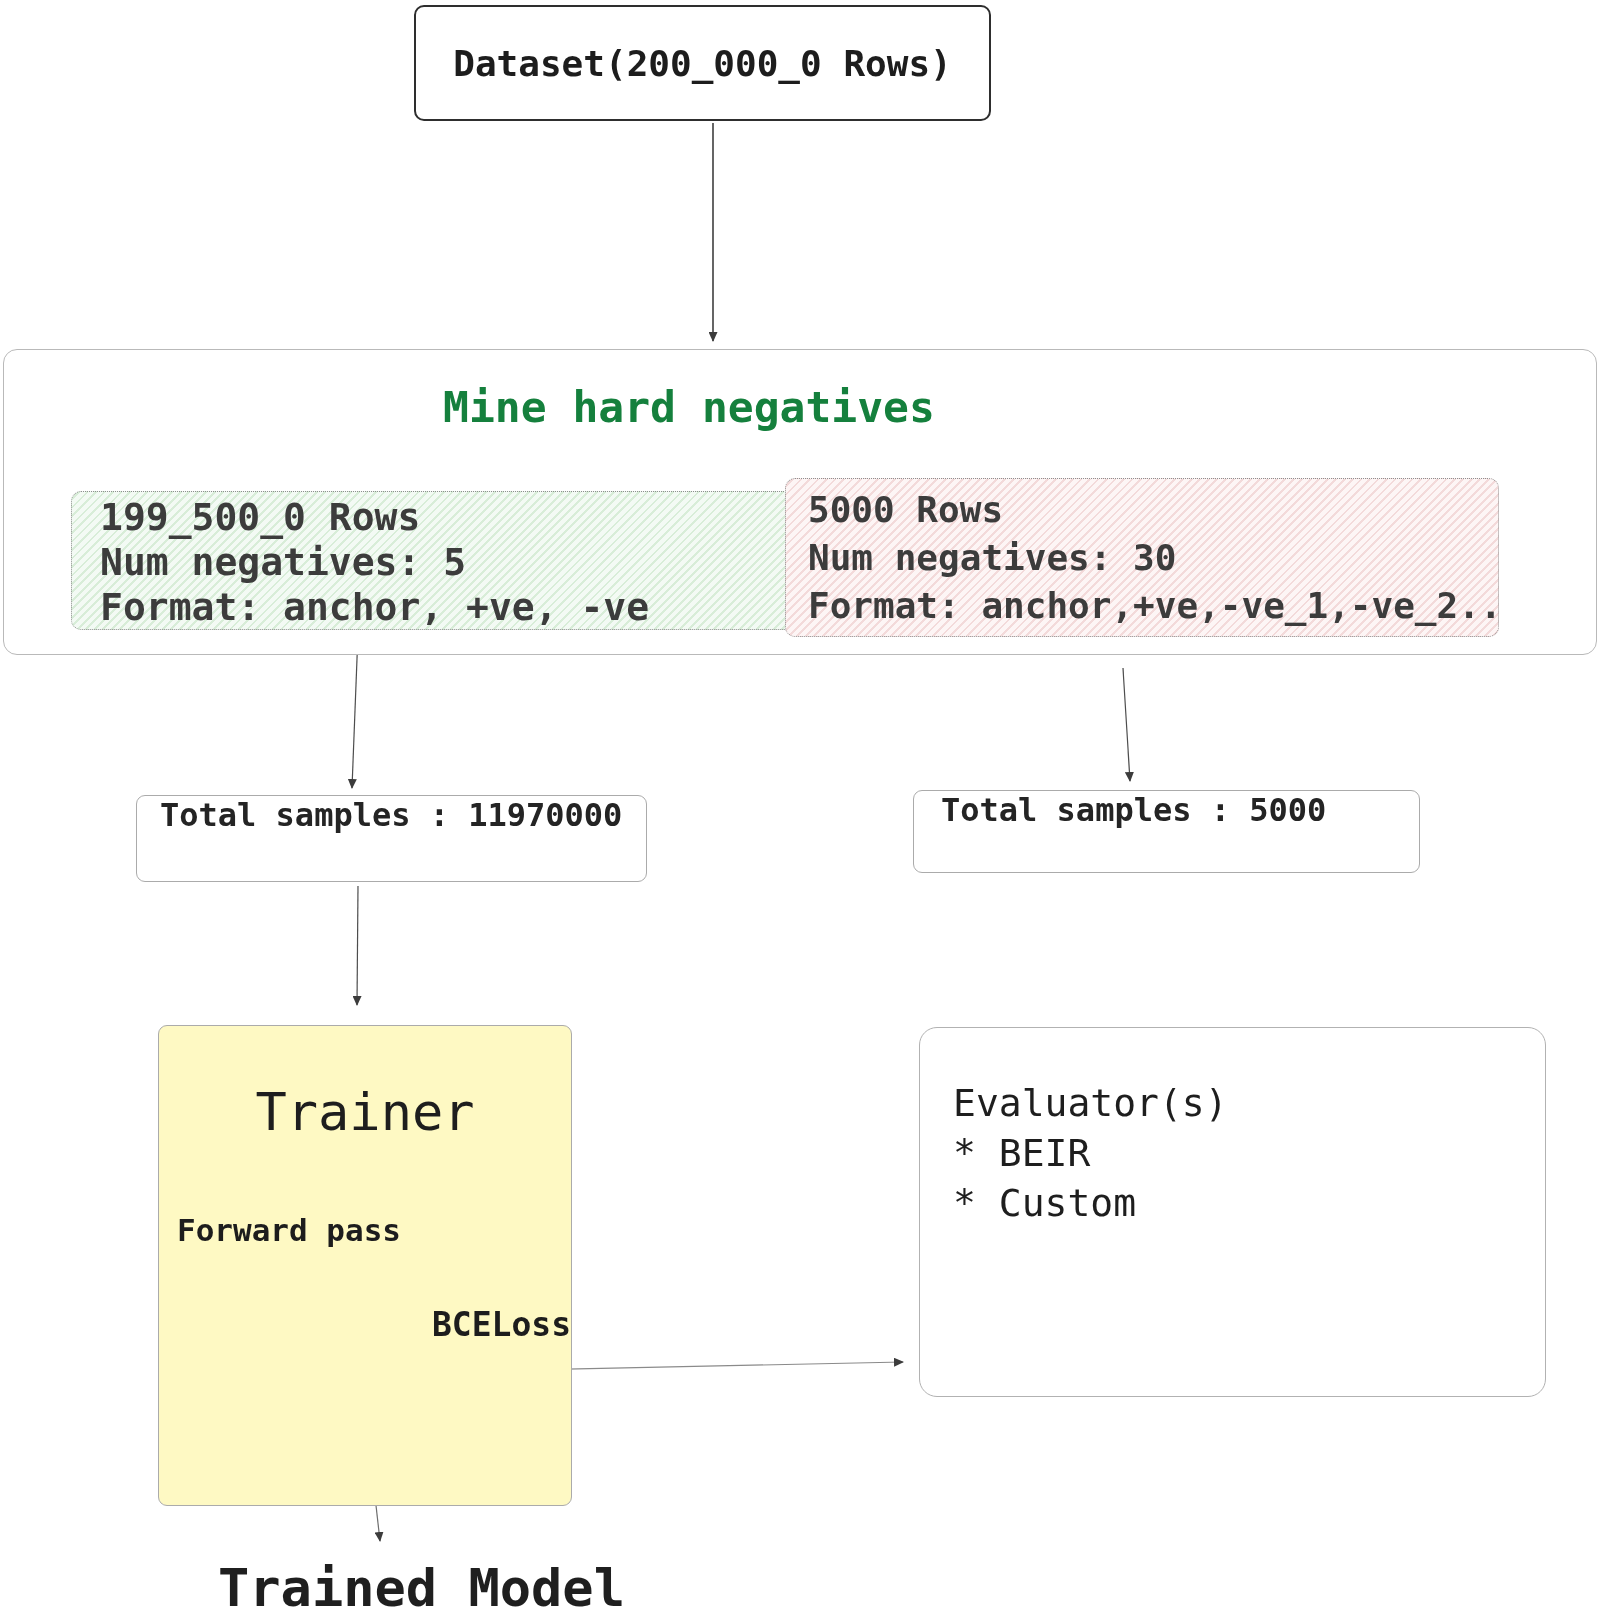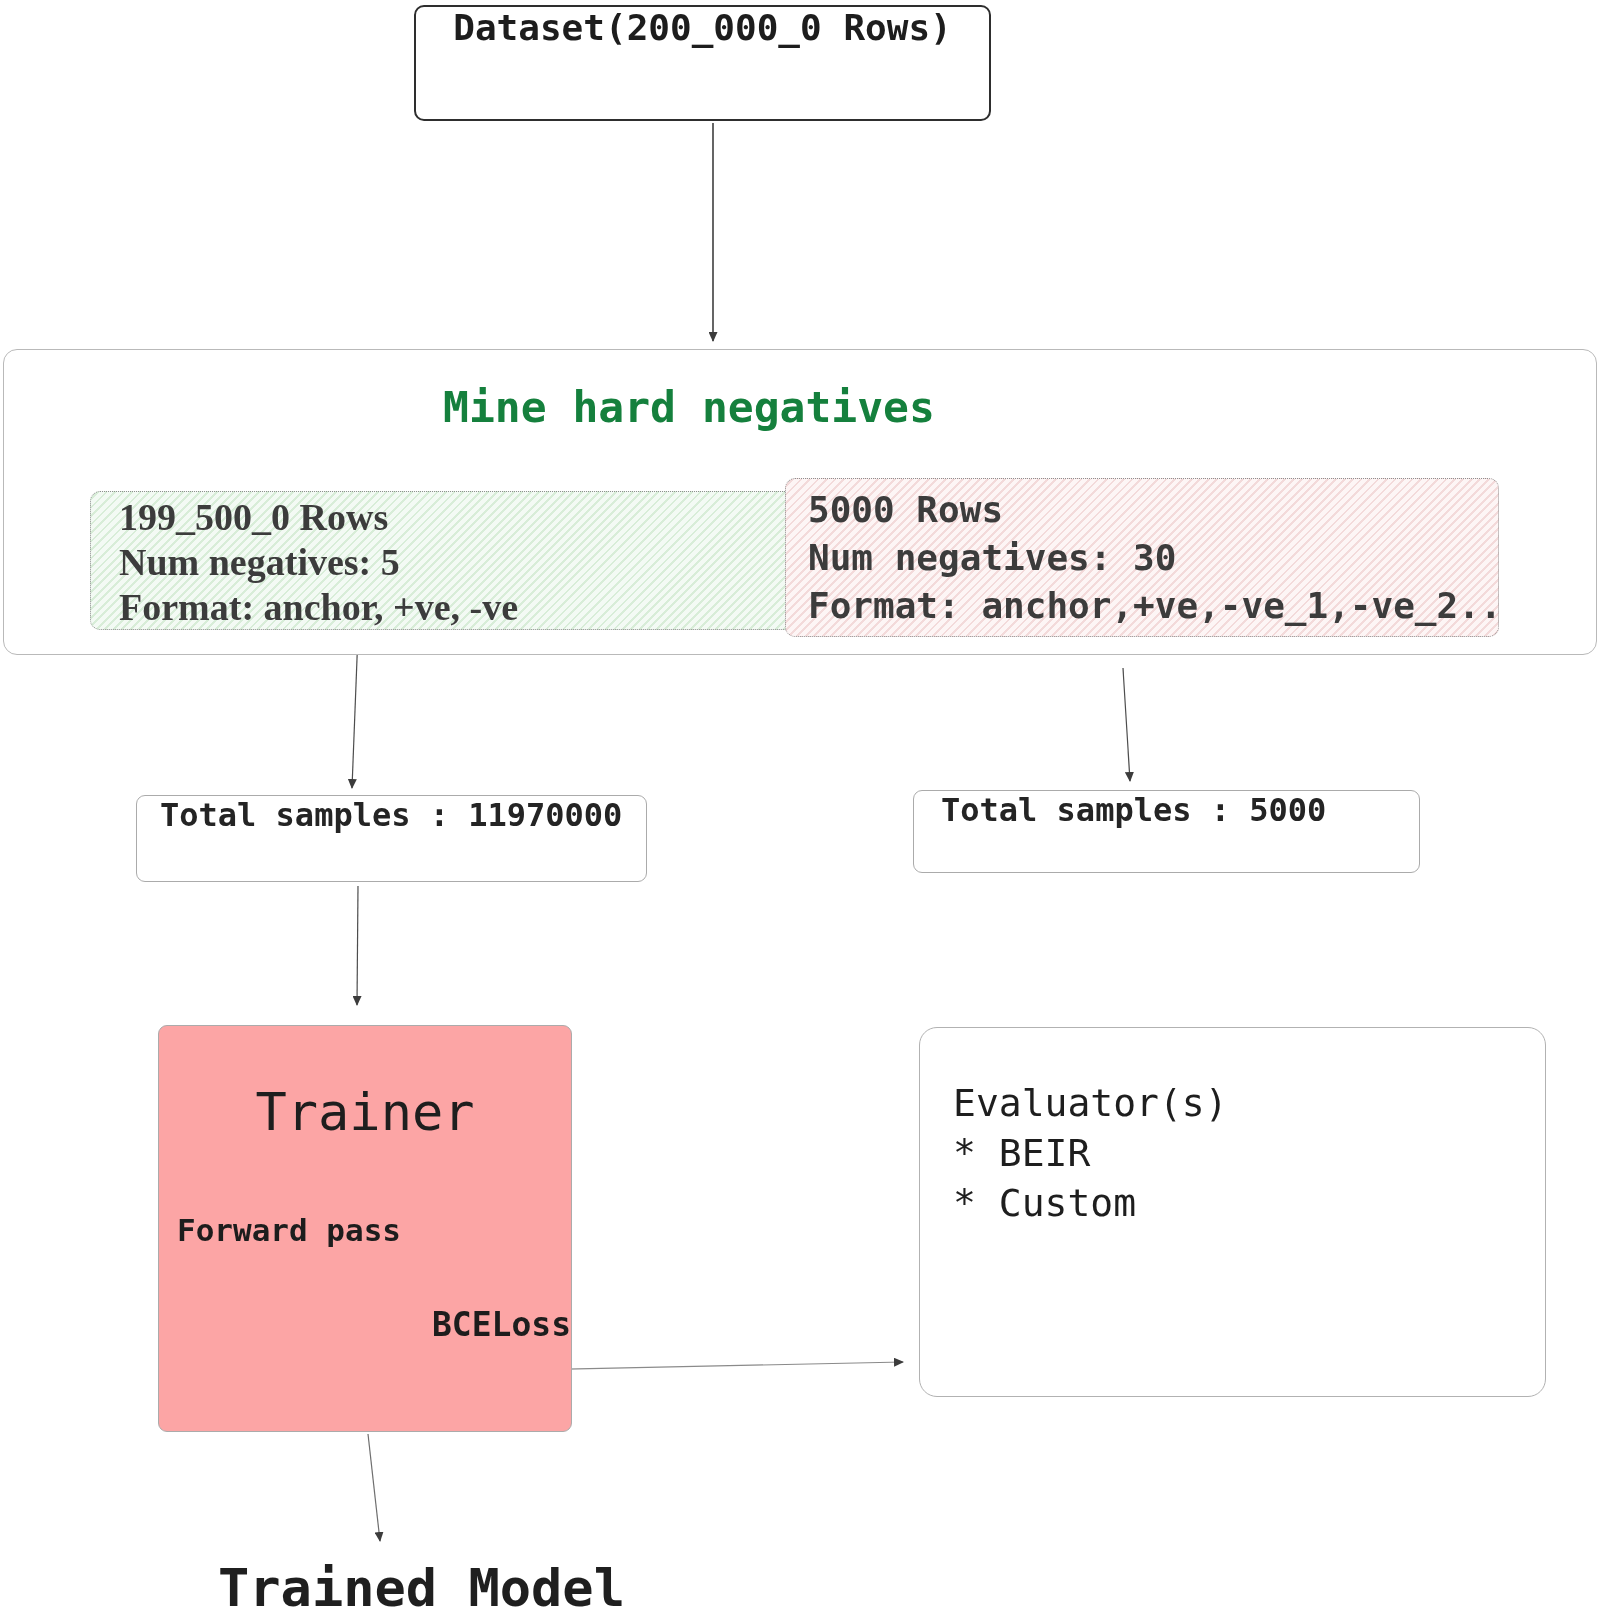--- a/index.html
+++ b/index.html
@@ -9,56 +9,55 @@
     background:#ffffff;
     font-family:"DejaVu Sans Mono","Liberation Mono",monospace;
     color:#1d1d1d;
     overflow:hidden;
   }
   .abs{position:absolute;box-sizing:border-box;}
   
   .dataset-box{
     left:414px;top:5px;width:577px;height:116px;
     border:2px solid #2e2e2e;border-radius:10px;background:#fff;
-    display:flex;justify-content:center;
+    display:flex;align-items:center;justify-content:center;
     font-size:36px;font-weight:700;letter-spacing:0;
   }
   .outer-box{
     left:3px;top:349px;width:1594px;height:306px;
     border:1.5px solid #b9b9b9;border-radius:14px;background:#fff;
   }
   .mine-title{
     left:443px;top:382px;width:560px;
     font-size:43px;font-weight:700;color:#15803d;white-space:nowrap;
   }
   .hatch-card{
     border:1.5px dotted #8f8f8f;border-radius:10px;
     font-weight:700;color:#3c3c3c;white-space:nowrap;
   }
   .green-card{
-    left:90px;top:491px;width:751px;height:139px;
+    left:71px;top:491px;width:751px;height:139px;
     padding:3px 0 0 28px;font-size:38px;line-height:45px;
     background:#f3faf4 repeating-linear-gradient(135deg,rgba(255,255,255,0) 0 4px,#d8edd8 4px 6px);
-    font-family:Liberation Serif, serif;
   }
   .red-card{
     left:785px;top:478px;width:714px;height:159px;
     padding:7px 0 0 22px;font-size:36px;line-height:48px;
     background:#fdf5f5 repeating-linear-gradient(135deg,rgba(255,255,255,0) 0 4px,#f3dada 4px 6px);
   }
   .total-box{
     border:1.5px solid #ababab;border-radius:9px;background:#fff;
     display:flex;
     font-size:32px;font-weight:700;color:#242424;white-space:nowrap;
   }
   .total-left{left:136px;top:795px;width:511px;height:87px;padding-left:23px;}
   .total-right{left:913px;top:790px;width:507px;height:83px;padding-left:27px;}
   .trainer-box{
-    left:158px;top:1025px;width:414px;height:407px;
-    border:1.5px solid #ababab;border-radius:9px;background:#fca5a5;
+    left:158px;top:1025px;width:414px;height:481px;
+    border:1.5px solid #ababab;border-radius:9px;background:#fef9c3;
   }
   .trainer-title{left:0;top:56px;width:100%;text-align:center;font-size:52px;font-weight:500;color:#1e1e1e;}
   .trainer-forward{left:0;top:186px;width:100%;text-align:left;font-size:31px;font-weight:700;transform:translateX(18px);}
   .trainer-loss{left:0;top:279px;width:100%;text-align:right;font-size:33px;font-weight:700;}
   .evaluator-box{
     left:919px;top:1027px;width:627px;height:370px;
     border:1.5px solid #b2b2b2;border-radius:18px;background:#fff;
     padding:50px 0 0 33px;
     font-size:38px;font-weight:500;line-height:50px;color:#1e1e1e;white-space:nowrap;
   }

